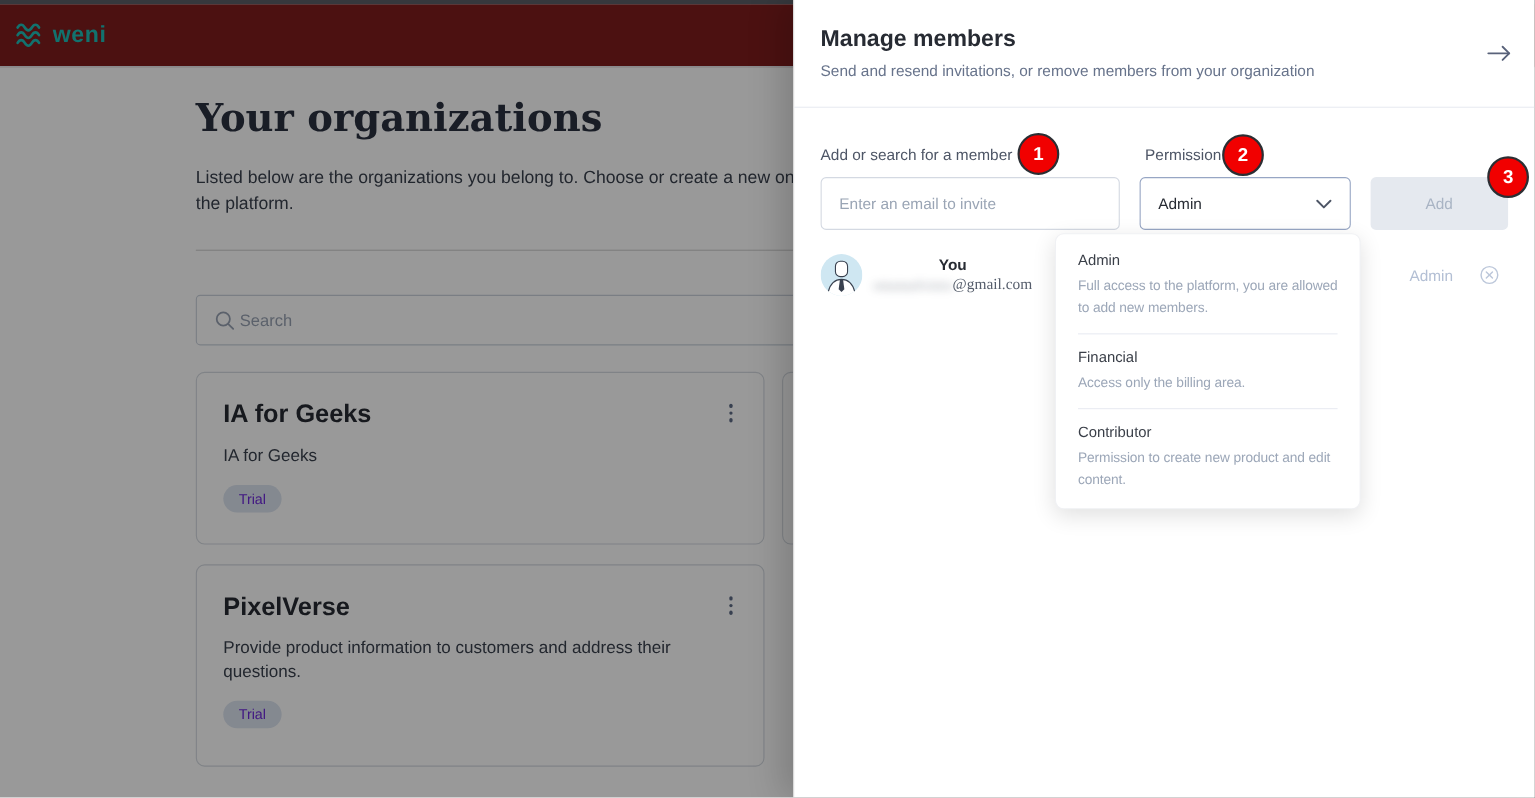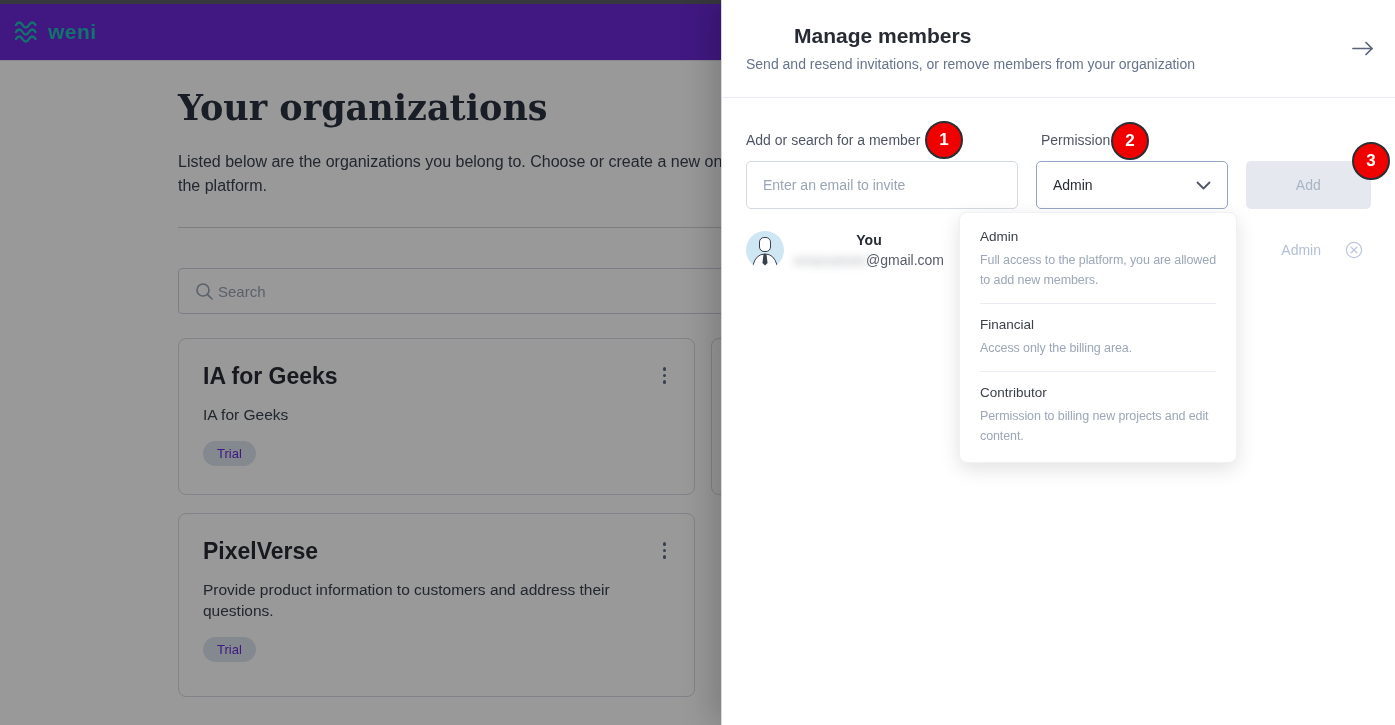--- a/index.html
+++ b/index.html
@@ -3,21 +3,21 @@
 <meta charset="utf-8">
 <style>
   * { margin:0; padding:0; box-sizing:border-box; }
   html,body { width:1395px; height:725px; overflow:hidden; }
   body { font-family:"Liberation Sans", sans-serif; background:#fff; }
   .screen { position:relative; width:1395px; height:725px; overflow:hidden; background:#fff; }
 
   
   .page { position:absolute; inset:0; background:#fff; z-index:1; }
   .topstrip { position:absolute; top:0; left:0; width:100%; height:4px; background:#5a5e66; }
-  .app-header { position:absolute; top:4px; left:0; width:100%; height:57px; background:#6d28d9; border-bottom:1px solid #e4e7ec; display:flex; align-items:center; padding:0 14px; }
+  .app-header { position:absolute; top:4px; left:0; width:100%; height:57px; background:#7f1d1d; border-bottom:1px solid #e4e7ec; display:flex; align-items:center; padding:0 14px; }
   .logo { display:flex; align-items:center; gap:7px; }
   .logo-text { font-size:21px; font-weight:700; letter-spacing:.5px; color:#1fbfb8; }
   .page-main { position:absolute; top:49px; left:178px; width:1050px; }
   .page-title { margin-top:38px; font-family:"DejaVu Serif", serif; font-weight:700; font-size:35px; color:#2a3140; }
   .page-intro { margin-top:22px; font-size:16px; line-height:23.5px; color:#3a414e; white-space:nowrap; }
   .rule { margin-top:30px; border-top:1px solid #d2d2d2; width:100%; }
   .search-box { margin-top:40px; width:100%; height:46px; border:1px solid #ccd3dd; border-radius:4px; display:flex; align-items:center; gap:4px; padding:0 16px; background:#fff; }
   .search-box input { border:none; outline:none; flex:1; font-size:15px; color:#3a414e; font-family:"Liberation Sans", sans-serif; }
   .search-box input::placeholder { color:#98a2b3; }
   .card-grid { margin-top:24px; display:grid; grid-template-columns:517px 517px; gap:18px 16px; }
@@ -30,37 +30,37 @@
   .kebab i { width:3.5px; height:3.5px; border-radius:50%; background:#5e6c86; }
   .org-desc { margin-top:14px; font-size:15.5px; line-height:21px; color:#3a414e; max-width:470px; }
   .pill { display:inline-block; margin-top:16px; padding:5px 14px; border-radius:14px; background:#dce4f0; color:#6d28d9; font-size:13px; }
 
   
   .overlay { position:absolute; inset:0; background:rgba(0,0,0,0.40); z-index:5; }
 
   
   .panel { position:absolute; top:0; right:0; width:674px; height:725px; background:#fff; z-index:10; border-left:1px solid #d8d8d8; box-shadow:-10px 0 30px rgba(0,0,0,.18); }
   .panel-header { position:relative; padding:24px 24px 0 24px; height:98px; border-bottom:1px solid #e9ecf2; }
-  .panel-title { font-size:21px; font-weight:700; color:#272b33;margin-left:48px; }
+  .panel-title { font-size:21px; font-weight:700; color:#272b33; }
   .panel-subtitle { margin-top:8px; font-size:14px; color:#67738b; }
   .panel-arrow { position:absolute; top:34px; right:16px; width:32px; height:28px; display:flex; align-items:center; justify-content:center; cursor:pointer; }
   .panel-body { padding:34px 24px 0 24px; }
   .form-labels { display:flex; font-size:14px; color:#4e5666; }
   .label-member { width:295px; }
   .label-permission { width:195px; margin-left:0px; }
   .form-row { margin-top:13px; display:flex; align-items:flex-end; }
   .email-input { width:277px; height:48px; border:1px solid #d4d9e2; border-radius:5px; padding:0 16px; font-size:14px; color:#3a414e; outline:none; font-family:"Liberation Sans", sans-serif; }
   .email-input::placeholder { color:#9aa5b5; }
   .perm-select { margin-left:18px; width:195px; height:48px; border:1px solid #97a6c4; border-radius:5px; display:flex; align-items:center; justify-content:space-between; padding:0 16px; cursor:pointer; background:#fff; }
   .perm-value { font-size:14px; color:#272b33; }
   .add-btn { margin-left:18px; width:128px; height:48px; background:#e5e9ef; border:none; border-radius:5px; font-size:14px; color:#a9b4c4; font-family:"Liberation Sans", sans-serif; }
   .member-row { margin-top:22px; display:flex; align-items:center; }
   .member-info { margin-left:10px; }
   .member-name { font-size:14px; font-weight:700; color:#272b33;text-align:center; }
-  .member-email { margin-top:4px; font-size:14px; color:#555d6b; display:flex; align-items:flex-end; }
+  .member-email { margin-top:4px; font-size:14px; color:#555d6b; display:flex; align-items:flex-end;font-family:Liberation Serif, serif; }
   .redacted { display:inline-block; filter:blur(4px); opacity:.55; font-size:13px; max-width:72px; overflow:hidden; white-space:nowrap; }
   .member-right { margin-left:auto; display:flex; align-items:center; gap:24px; padding-right:8px; }
   .member-role { font-size:14px; color:#b3bfd4; }
   .remove-btn { width:18px; height:18px; cursor:pointer; display:flex; }
 
   
   .dropdown { position:absolute; left:959px; top:212px; width:278px; background:#fff; border:1px solid #f0f1f4; border-radius:8px; box-shadow:0 6px 20px rgba(0,0,0,.12); z-index:20; padding:16px 20px; }
   .opt-title { font-size:13.5px; color:#3a3f48; }
   .opt-desc { margin-top:6px; font-size:12.5px; letter-spacing:-0.1px; line-height:20px; color:#9ca7b8; }
   .opt-divider { border-top:1px solid #e9ecf2; margin:13px 0; }
@@ -222,21 +222,21 @@
       <div class="opt-desc">Full access to the platform, you are allowed to add new members.</div>
     </div>
     <div class="opt-divider"></div>
     <div class="dd-option">
       <div class="opt-title">Financial</div>
       <div class="opt-desc">Access only the billing area.</div>
     </div>
     <div class="opt-divider"></div>
     <div class="dd-option">
       <div class="opt-title">Contributor</div>
-      <div class="opt-desc">Permission to billing new projects and edit content.</div>
+      <div class="opt-desc">Permission to create new product and edit content.</div>
     </div>
   </div>
 
   <div class="badge badge1">1</div>
   <div class="badge badge2">2</div>
   <div class="badge badge3">3</div>
 
 </div>
 
 </body></html>

